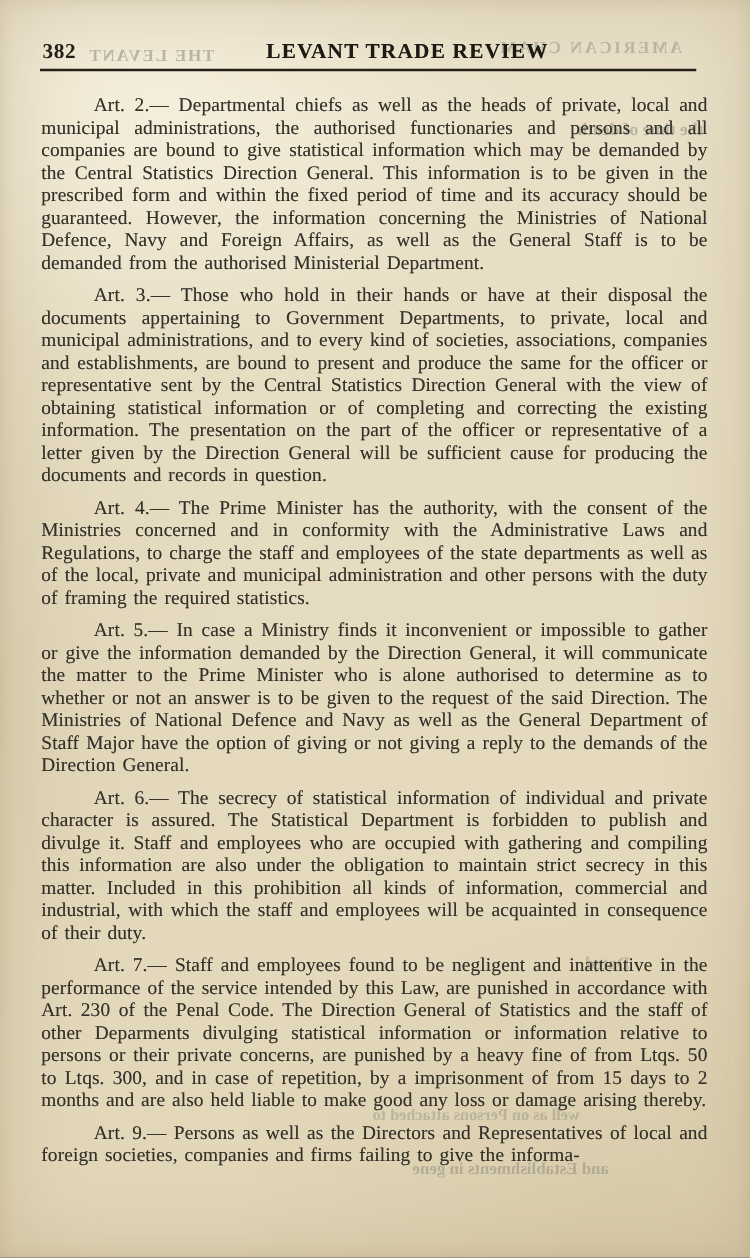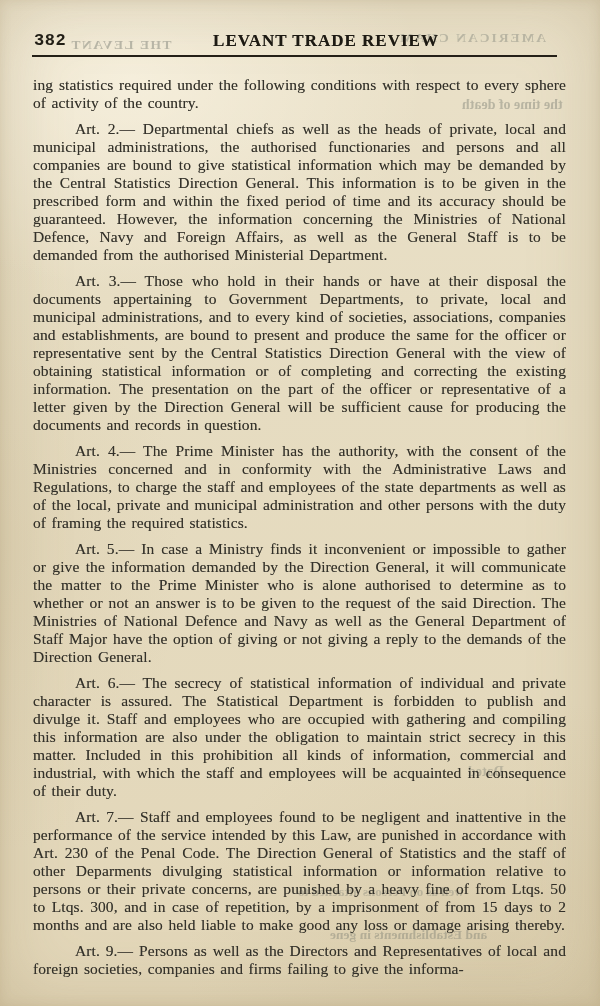--- a/index.html
+++ b/index.html
@@ -25,21 +25,20 @@
     height: 56px;
   }
   .page-number {
     position: absolute;
     left: 34px;
     top: 31px;
     font-size: 17px;
     font-weight: bold;
     color: #211e16;
     letter-spacing: 0.5px;
-    font-family: Liberation Mono, monospace;
   }
   .page-title {
     position: absolute;
     left: 132px;
     right: 80px;
     top: 31px;
     margin: 0;
     text-align: center;
     font-size: 17px;
     font-weight: bold;
@@ -105,21 +104,20 @@
   <div class="ghost g-dated">Dated</div>
   <div class="ghost g-establish">and Establishments in gene</div>
 
   <div class="header">
     <span class="page-number">382</span>
     <h1 class="page-title">LEVANT TRADE REVIEW</h1>
     <div class="header-rule"></div>
   </div>
 
   <main class="body-text">
-    <p class="continuation">ing statistics required under the following conditions with respect to every sphere of activity of the country.</p>
     <p>Art. 2.— Departmental chiefs as well as the heads of private, local and municipal administrations, the authorised functionaries and persons and all companies are bound to give statistical information which may be demanded by the Central Statistics Direction General.  This information is to be given in the prescribed form and within the fixed period of time and its accuracy should be guaranteed.  However, the information concerning the Ministries of National Defence, Navy and Foreign Affairs, as well as the General Staff is to be demanded from the authorised Ministerial Department.</p>
     <p>Art. 3.— Those who hold in their hands or have at their disposal the documents appertaining to Government Departments, to private, local and municipal administrations, and to every kind of societies, associations, companies and establishments, are bound to present and produce the same for the officer or representative sent by the Central Statistics Direction General with the view of obtaining statistical information or of completing and correcting the existing information.  The presentation on the part of the officer or representative of a letter given by the Direction General will be sufficient cause for producing the documents and records in question.</p>
     <p>Art. 4.— The Prime Minister has the authority, with the consent of the Ministries concerned and in conformity with the Administrative Laws and Regulations, to charge the staff and employees of the state departments as well as of the local, private and municipal administration and other persons with the duty of framing the required statistics.</p>
     <p>Art. 5.— In case a Ministry finds it inconvenient or impossible to gather or give the information demanded by the Direction General, it will communicate the matter to the Prime Minister who is alone authorised to determine as to whether or not an answer is to be given to the request of the said Direction.  The Ministries of National Defence and Navy as well as the General Department of Staff Major have the option of giving or not giving a reply to the demands of the Direction General.</p>
     <p>Art. 6.— The secrecy of statistical information of individual and private character is assured.  The Statistical Department is forbidden to publish and divulge it.  Staff and employees who are occupied with gathering and compiling this information are also under the obligation to maintain strict secrecy in this matter.  Included in this prohibition all kinds of information, commercial and industrial, with which the staff and employees will be acquainted in consequence of their duty.</p>
     <p>Art. 7.— Staff and employees found to be negligent and inattentive in the performance of the service intended by this Law, are punished in accordance with Art. 230 of the Penal Code.  The Direction General of Statistics and the staff of other Deparments divulging statistical information or information relative to persons or their private concerns, are punished by a heavy fine of from Ltqs. 50 to Ltqs. 300, and in case of repetition, by a imprisonment of from 15 days to 2 months and are also held liable to make good any loss or damage arising thereby.</p>
     <p class="last">Art. 9.— Persons as well as the Directors and Representatives of local and foreign societies, companies and firms failing to give the informa-</p>
   </main>
 
 </div>

